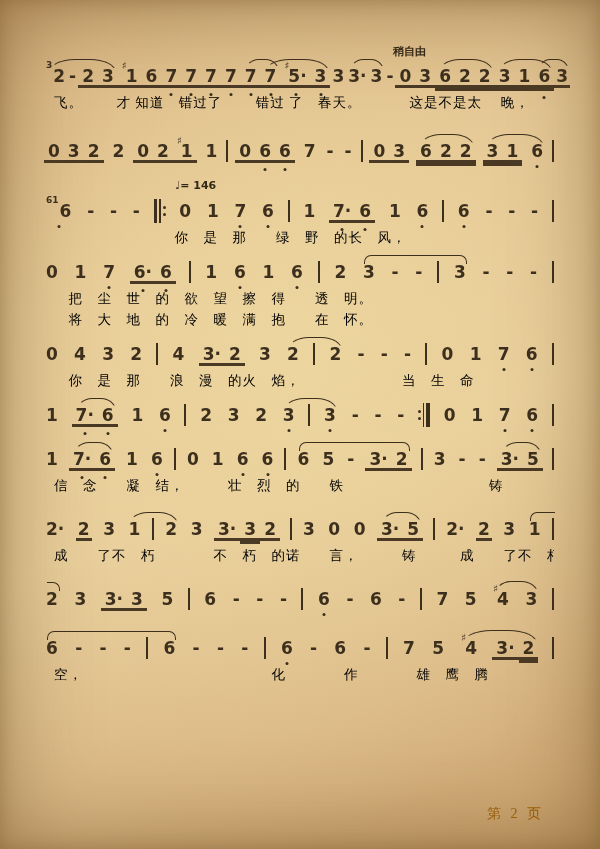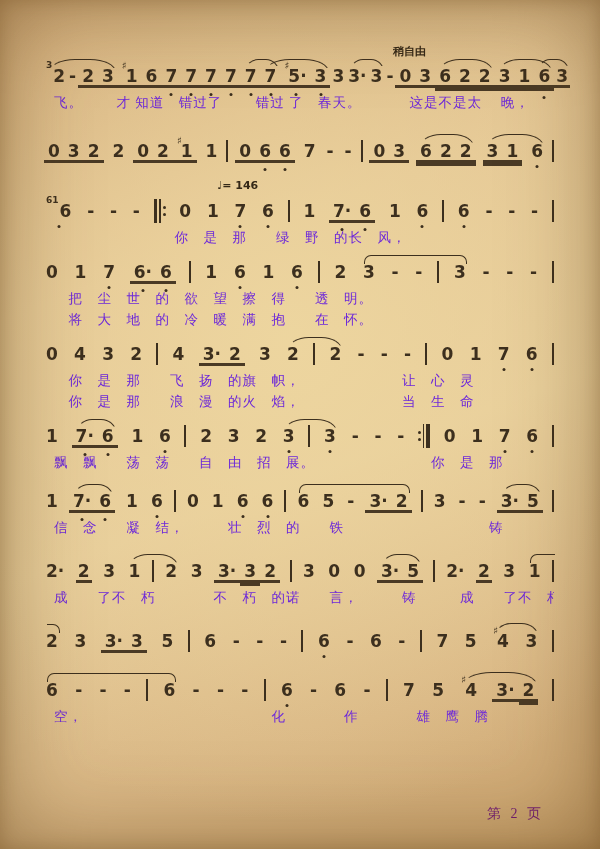--- a/index.html
+++ b/index.html
@@ -50,27 +50,27 @@
   .arc{position:absolute;pointer-events:none;}
   .arc.r{border:1.6px solid transparent;border-top-color:#3c2f1e;border-radius:50% / 130% 130% 0 0;height:11px;}
   .arc.sq{border-top:1.6px solid #3c2f1e;border-left:1.6px solid #3c2f1e;border-right:1.6px solid #3c2f1e;border-radius:7px 7px 0 0;height:8px;}
   .arc.hr{border-top:1.6px solid #3c2f1e;border-left:1.6px solid #3c2f1e;border-radius:7px 0 0 0;height:8px;}
   .arc.hl{border-top:1.6px solid #3c2f1e;border-right:1.6px solid #3c2f1e;border-radius:0 7px 0 0;height:8px;}
   .row-label{
     position:absolute;font-size:11px;font-weight:700;color:#342817;white-space:nowrap;
   }
   .lyric{
     font-family:"Liberation Serif","DejaVu Serif",serif;
-    font-size:13.5px;line-height:21px;color:#6d28d9;
+    font-size:13.5px;line-height:21px;color:#000000;
     white-space:pre;overflow:hidden;padding-left:10px;letter-spacing:1px;
   }
   .page-footer{
     position:absolute;right:56px;bottom:26px;z-index:3;
     font-family:"Liberation Serif","DejaVu Serif",serif;
-    font-size:14px;color:#701a75;letter-spacing:3px;
+    font-size:14px;color:#a16207;letter-spacing:3px;
   }
   
   .system:nth-child(1){margin-bottom:22px;}
   .system:nth-child(2){margin-bottom:12px;}
   .system:nth-child(3){margin-bottom:8px;}
   .system:nth-child(4){margin-bottom:8px;}
   .system:nth-child(5){margin-bottom:8px;}
   .system:nth-child(6){margin-bottom:12px;}
   .system:nth-child(7){margin-bottom:17px;}
   .system:nth-child(8){margin-bottom:17px;}
@@ -211,21 +211,21 @@
             <span class="note u1 d1">6</span>
           </span>
           <span class="note">1</span>
           <span class="note d1">6</span>
           <span class="bar"></span>
           <span class="note d1">6</span>
           <span class="note dash">-</span>
           <span class="note dash">-</span>
           <span class="note dash">-</span>
           <span class="bar"></span>
-          <div class="row-label" style="left: 131px; top: -16px; margin-left: 42px;">♩= 146</div>
+          <div class="row-label" style="left: 131px; top: -16px;">♩= 146</div>
         </div>
         <div class="lyric">　　　　　　　　 你　是　那　　绿　野　的长　风，</div>
       </div>
       <div class="system">
         <div class="notes-row">
           <span class="note">0</span>
           <span class="note">1</span>
           <span class="note d1">7</span>
           <span class="grp">
             <span class="note u1 d1">6·</span>
@@ -272,21 +272,20 @@
           <span class="note dash">-</span>
           <span class="note dash">-</span>
           <span class="bar"></span>
           <span class="note">0</span>
           <span class="note">1</span>
           <span class="note d1">7</span>
           <span class="note d1">6</span>
           <span class="bar"></span>
           <div class="arc r" style="left: 244.2px; width: 51.6px; top: -1px;"></div>
         </div>
-        <div class="lyric">　你　是　那　　飞　扬　的旗　帜，　　　　　　　让　心　灵</div>
         <div class="lyric">　你　是　那　　浪　漫　的火　焰，　　　　　　　当　生　命</div>
       </div>
       <div class="system">
         <div class="notes-row">
           <span class="note">1</span>
           <span class="grp">
             <span class="note u1 d1">7·</span>
             <span class="note u1 d1">6</span>
           </span>
           <span class="note">1</span>
@@ -310,21 +309,20 @@
             <span class="bthick"></span>
           </span>
           <span class="note">0</span>
           <span class="note">1</span>
           <span class="note d1">7</span>
           <span class="note d1">6</span>
           <span class="bar"></span>
           <div class="arc r" style="left: 33.2px; width: 36.8px; top: -1px;"></div>
           <div class="arc r" style="left: 240.2px; width: 50.6px; top: -1px;"></div>
         </div>
-        <div class="lyric">飘　飘　　荡　荡　　自　由　招　展。　　　　　　　　你　是　那</div>
       </div>
       <div class="system">
         <div class="notes-row">
           <span class="note">1</span>
           <span class="grp">
             <span class="note u1 d1">7·</span>
             <span class="note u1 d1">6</span>
           </span>
           <span class="note">1</span>
           <span class="note d1">6</span>

